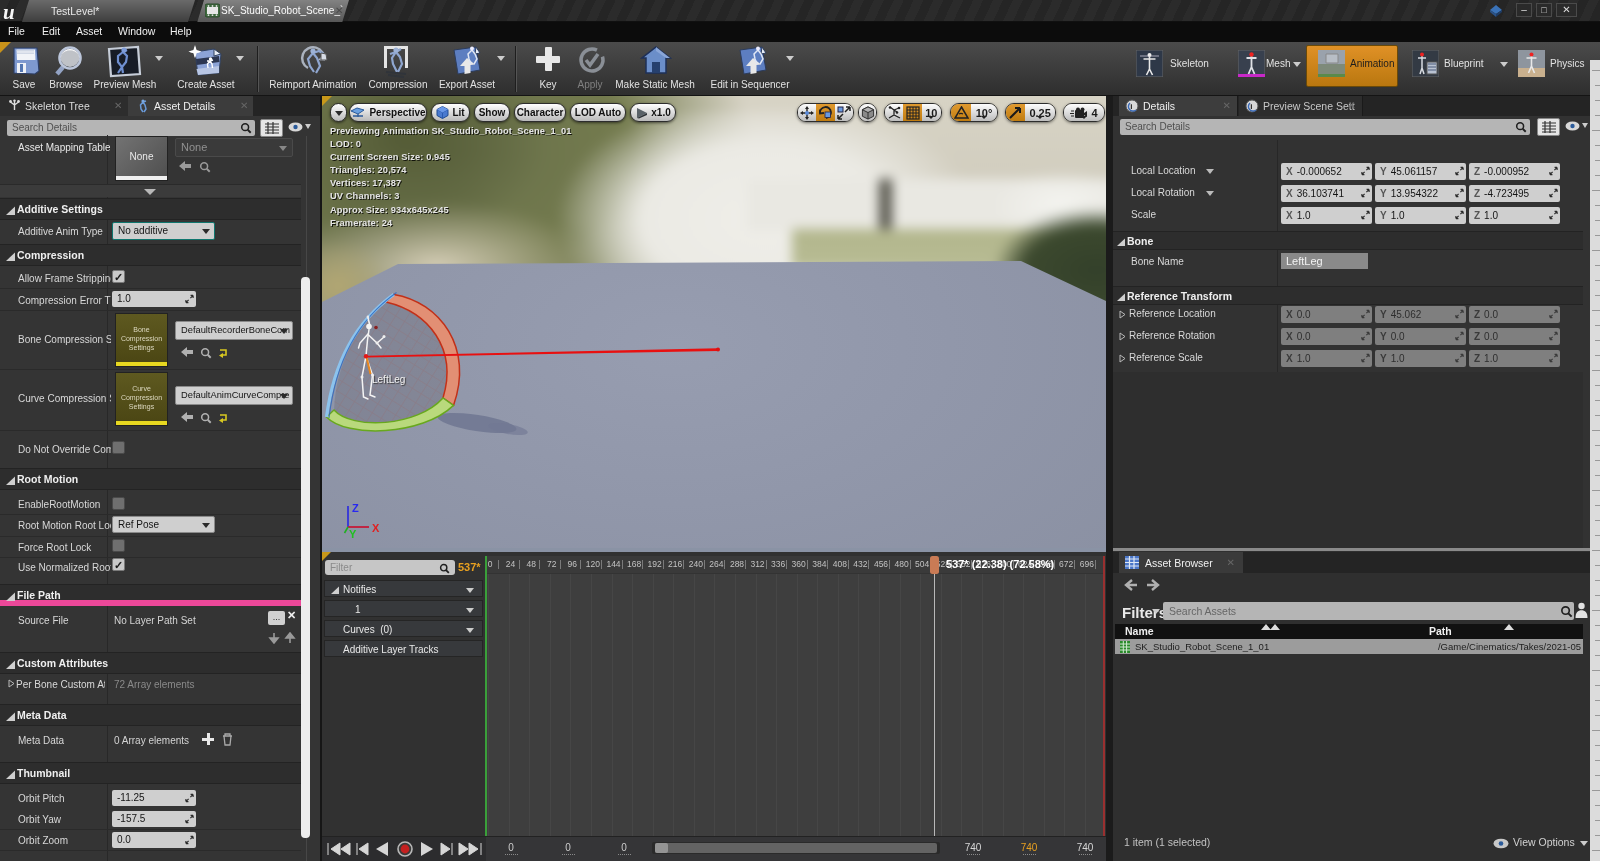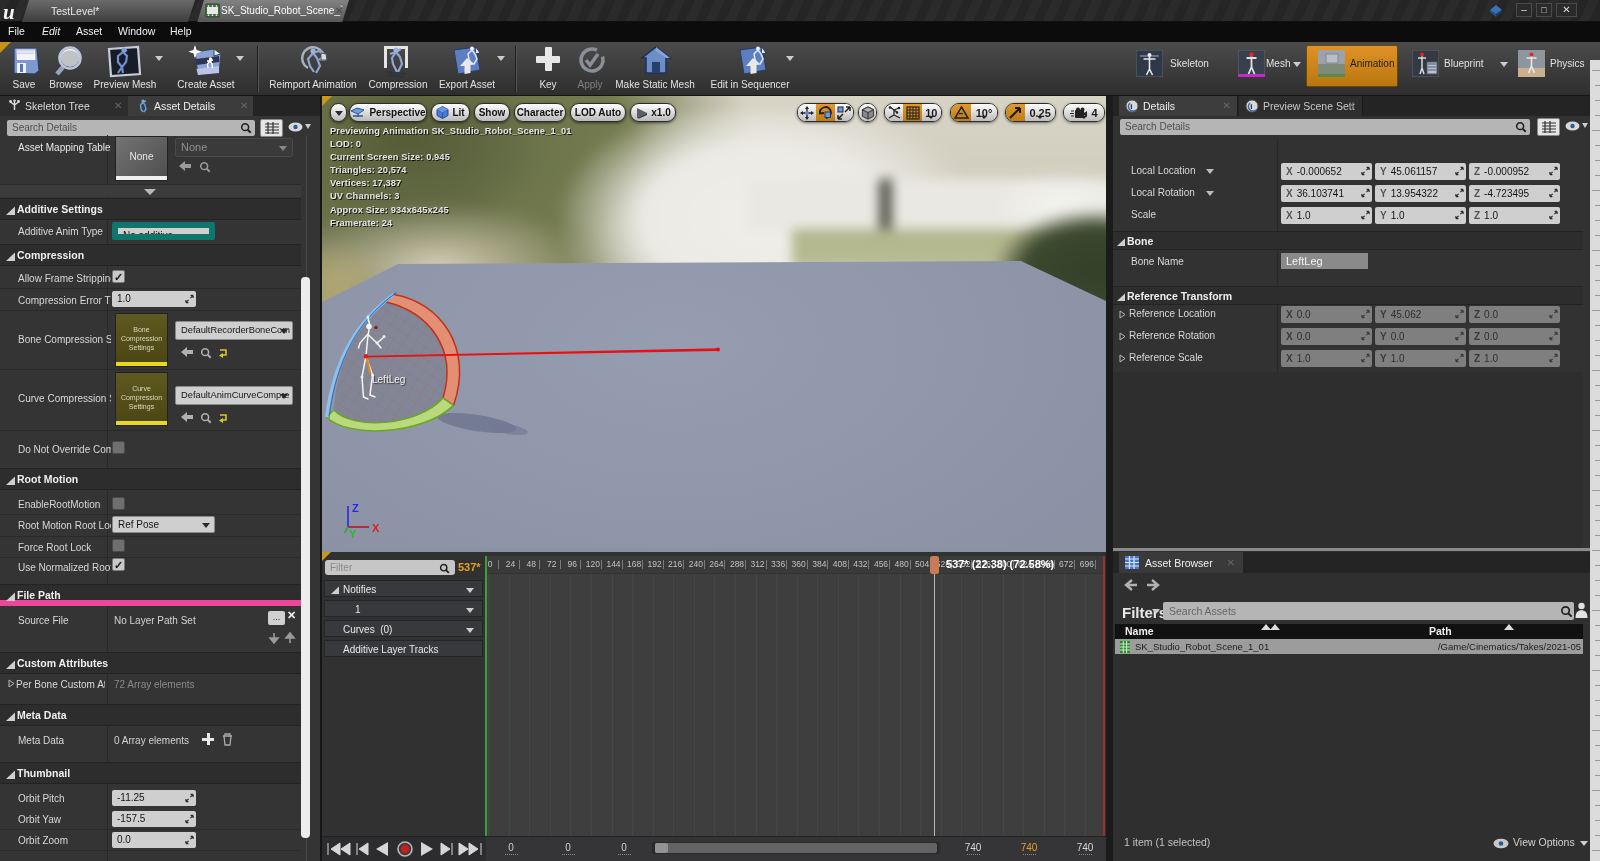--- a/index.html
+++ b/index.html
@@ -41,21 +41,21 @@
       <path d="M2 8 L8 3 L14 8 L8 12 Z" fill="#3a72b8"></path>
       <path d="M2 8 L8 12 L8 15 L2 10 Z" fill="#2a5288"></path>
       <path d="M14 8 L8 12 L8 15 L14 10 Z" fill="#1e3c66"></path>
     </svg>
 <div class="a" style="left:1516px;top:3px;width:16px;height:14px;background:#2a2a2a;border:1px solid #4a4a4a;color:#ddd;font-size:10px;text-align:center;line-height:12px;">–</div>
 <div class="a" style="left:1536px;top:3px;width:16px;height:14px;background:#2a2a2a;border:1px solid #4a4a4a;color:#ddd;font-size:9px;text-align:center;line-height:12px;">□</div>
 <div class="a" style="left:1556px;top:3px;width:21px;height:14px;background:#2a2a2a;border:1px solid #4a4a4a;color:#ddd;font-size:10px;text-align:center;line-height:12px;">✕</div>
 </div>
 <div class="a" style="left:0;top:22px;width:1600px;height:20px;background:#0c0c0c;">
 <div class="a" style="left:8px;top:3px;color:#f0f0f0;font-size:10.5px;">File</div>
-<div class="a" style="left:42px;top:3px;color:#f0f0f0;font-size:10.5px;font-style:italic;">Edit</div>
+<div class="a" style="left:42px;top:3px;color:#f0f0f0;font-size:10.5px;">Edit</div>
 <div class="a" style="left:76px;top:3px;color:#f0f0f0;font-size:10.5px;">Asset</div>
 <div class="a" style="left:118px;top:3px;color:#f0f0f0;font-size:10.5px;">Window</div>
 <div class="a" style="left:170px;top:3px;color:#f0f0f0;font-size:10.5px;">Help</div>
 </div>
 <div class="a" style="left:0;top:42px;width:1600px;height:54px;background:linear-gradient(#4b4b4b,#2e2e2e);border-bottom:1px solid #141414;">
 <div class="a" style="left:0;top:0;width:0;height:0;border-top:11px solid #c8921a;border-right:11px solid transparent;"></div>
 <div class="a" style="left:257px;top:4px;width:1px;height:46px;background:#1e1e1e;"></div>
     <div class="a" style="left:258px;top:4px;width:1px;height:46px;background:#555;"></div>
 <div class="a" style="left:515px;top:4px;width:1px;height:46px;background:#1e1e1e;"></div>
     <div class="a" style="left:516px;top:4px;width:1px;height:46px;background:#555;"></div>
@@ -238,21 +238,21 @@
     </svg>
 <div class="a" style="left:0;top:88px;width:301px;height:1px;background:#2a2a2a;"></div>
 <div class="a" style="left:0;top:89px;width:301px;height:12px;background:#3b3b3b;">
       <div class="a carL" style="left:144px;top:4px;border-top-color:#b8b8b8;border-left-width:6px;border-right-width:6px;border-top-width:6px;"></div>
     </div>
 <div class="a" style="left:0;top:102px;width:301px;height:22px;background:#2d2d2d;border-top:1px solid #232323;border-bottom:1px solid #232323;">
       <div class="a sec" style="left:6px;top:7px;"></div>
       <div class="a hdr" style="left:17px;top:4px;">Additive Settings</div>
     </div>
 <div class="a lbl" style="left:18px;top:130px;width:93px;overflow:hidden;color:#d8d8d8;">Additive Anim Type</div>
-<div class="a inp" style="left:112px;top:126px;width:103px;height:18px;line-height:16px;font-size:10px;border:6px solid #0f766e;">No additive<div class="a carD" style="right:4px;top:6px;"></div></div>
+<div class="a inp" style="left:112px;top:126px;width:103px;height:18px;line-height:16px;font-size:10px;border:1px solid #0f766e;">No additive<div class="a carD" style="right:4px;top:6px;"></div></div>
 <div class="a" style="left:0;top:148px;width:301px;height:22px;background:#2d2d2d;border-top:1px solid #232323;border-bottom:1px solid #232323;">
       <div class="a sec" style="left:6px;top:7px;"></div>
       <div class="a hdr" style="left:17px;top:4px;">Compression</div>
     </div>
 <div class="a lbl" style="left:18px;top:177px;width:93px;overflow:hidden;color:#d8d8d8;">Allow Frame Stripping</div>
 <div class="a cbc" style="left:112px;top:174px;">✓</div>
 <div class="a" style="left:0;top:192px;width:301px;height:1px;background:#2a2a2a;"></div>
 <div class="a lbl" style="left:18px;top:199px;width:93px;overflow:hidden;color:#d8d8d8;">Compression Error Th</div>
 <div class="a inp" style="left:112px;top:195px;width:84px;height:16px;line-height:16px;">1.0<svg class="nud" viewBox="0 0 10 10">
         <path d="M6 4 L9 1 M9 1 H6.2 M9 1 V3.8 M4 6 L1 9 M1 9 H3.8 M1 9 V6.2" stroke="#2a2a2a" stroke-width="1.3" fill="none"></path>

